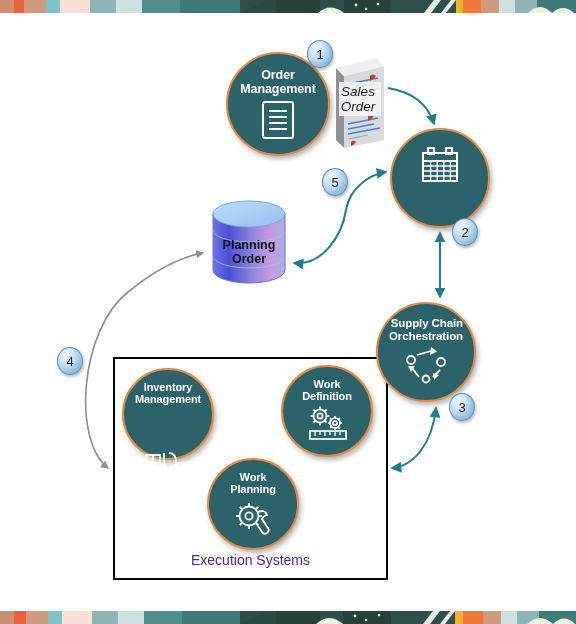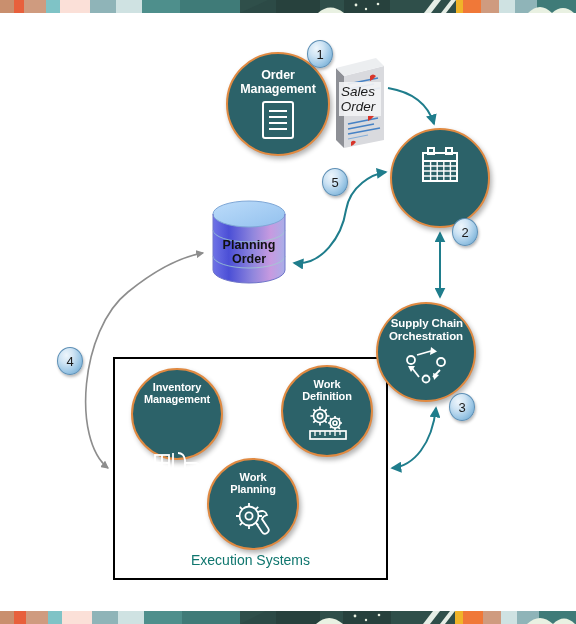--- a/index.html
+++ b/index.html
@@ -68,21 +68,21 @@
   #node-global-order-promising .node-label { font-size: 11.5px; }
 
   #node-supply-chain-orchestration {
     left: 376px; top: 302px; width: 100px; height: 100px;
     padding-top: 13px;
     text-align: right;
   }
   #node-supply-chain-orchestration .node-label { font-size: 11.5px; }
 
   #node-inventory-management {
-    left: 131px; top: 368px; width: 92px; height: 92px;
+    left: 122px; top: 368px; width: 92px; height: 92px;
     padding-top: 11px;
     gap: 40px;
   }
   #node-inventory-management .node-label { font-size: 11px; }
 
   #node-work-definition {
     left: 281px; top: 365px; width: 92px; height: 92px;
     padding-top: 11px;
   }
   #node-work-definition .node-label { font-size: 11px; }
@@ -136,21 +136,21 @@
     width: 275px; height: 223px;
     border: 2px solid #000000;
     background: transparent;
   }
   #execution-systems-label {
     position: absolute;
     left: 113px; top: 552px;
     width: 275px;
     text-align: center;
     font-size: 14px;
-    color: #0f766e;
+    color: #4c1d95;
     pointer-events: none;
   }
 
   
   .badge {
     position: absolute;
     width: 26px; height: 28px;
     border-radius: 50%;
     display: flex;
     align-items: center;

